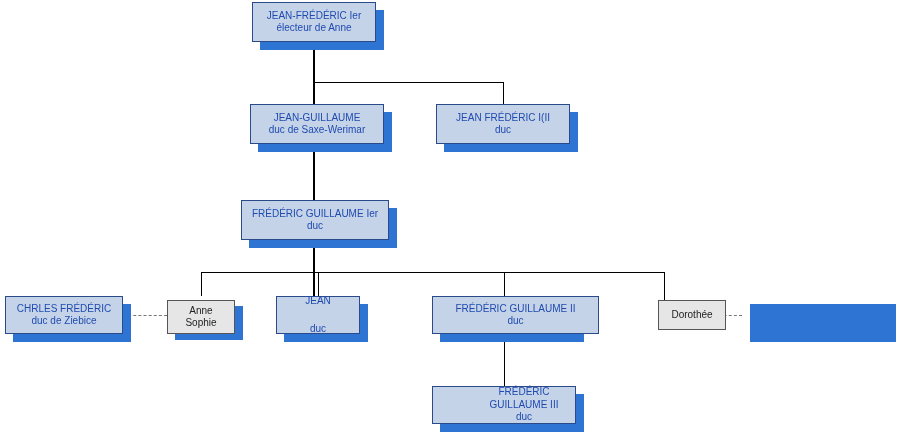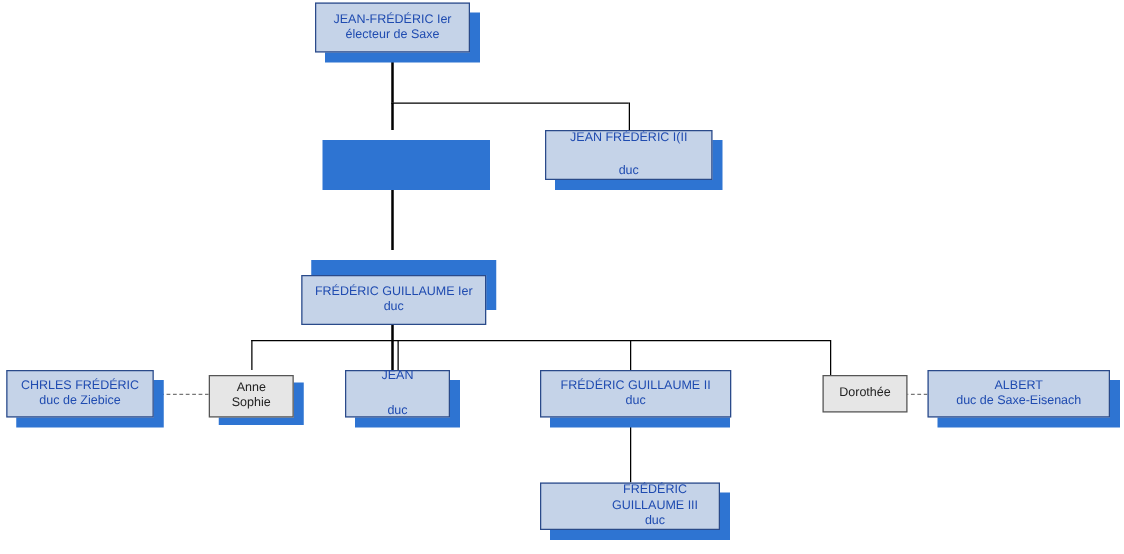--- a/index.html
+++ b/index.html
@@ -93,61 +93,61 @@
   <div class="shadow" style="left:249px; top:208px; width:148px; height:40px;"></div>
   <div class="shadow" style="left:13px; top:304px; width:118px; height:38px;"></div>
   <div class="shadow" style="left:175px; top:306px; width:68px; height:34px;"></div>
   <div class="shadow" style="left:284px; top:304px; width:84px; height:38px;"></div>
   <div class="shadow" style="left:440px; top:304px; width:144px; height:38px;"></div>
   <div class="shadow" style="left:750px; top:304px; width:146px; height:38px;"></div>
   <div class="shadow" style="left:440px; top:394px; width:144px; height:38px;"></div>
 
   <div class="node" style="left:252px; top:2px; width:124px; height:40px;">
     <span class="l1">JEAN-FRÉDÉRIC Ier</span>
-    <span class="l2">électeur de Saxe</span>
+    <span class="l2">électeur de Anne</span>
   </div>
 
+  <div class="node" style="left:250px; top:104px; width:134px; height:40px;">
+    <span class="l1">JEAN-GUILLAUME</span>
+    <span class="l2">duc de Saxe-Werimar</span>
+  </div>
 
-  <div class="node" style="left:436px; top:104px; width:134px; height:40px;justify-content:space-between;">
+  <div class="node" style="left:436px; top:104px; width:134px; height:40px;">
     <span class="l1">JEAN FRÉDÉRIC I(II</span>
     <span class="l2">duc</span>
   </div>
 
-  <div class="node" style="left:241px; top:200px; width:148px; height:40px;margin-top:20px;">
+  <div class="node" style="left:241px; top:200px; width:148px; height:40px;">
     <span class="l1">FRÉDÉRIC GUILLAUME Ier</span>
     <span class="l2">duc</span>
   </div>
 
   <div class="node" style="left:5px; top:296px; width:118px; height:38px;">
     <span class="l1">CHRLES FRÉDÉRIC</span>
     <span class="l2">duc de Ziebice</span>
   </div>
 
   <div class="node plain" style="left:167px; top:300px; width:68px; height:34px;">
     <span class="l1">Anne</span>
     <span class="l2">Sophie</span>
   </div>
 
   <div class="node" style="left:276px; top:296px; width:84px; height:38px;gap:16px;">
     <span class="l1">JEAN</span>
     <span class="l2">duc</span>
   </div>
 
-  <div class="node" style="left:432px; top:296px; width:153px; height:38px;">
+  <div class="node" style="left:432px; top:296px; width:167px; height:38px;">
     <span class="l1">FRÉDÉRIC GUILLAUME II</span>
     <span class="l2">duc</span>
   </div>
 
   <div class="node plain" style="left:630px; top:300px; width:68px; height:30px;margin-left:28px;">
     <span class="l1">Dorothée</span>
   </div>
 
-  <div class="node" style="left:742px; top:296px; width:146px; height:38px;">
-    <span class="l1">ALBERT</span>
-    <span class="l2">duc de Saxe-Eisenach</span>
-  </div>
 
   <div class="node" style="left:432px; top:386px; width:144px; height:38px;padding-left:40px;">
     <span class="l1">FRÉDÉRIC GUILLAUME III</span>
     <span class="l2">duc</span>
   </div>
 
 </div>
 
 </body></html>

